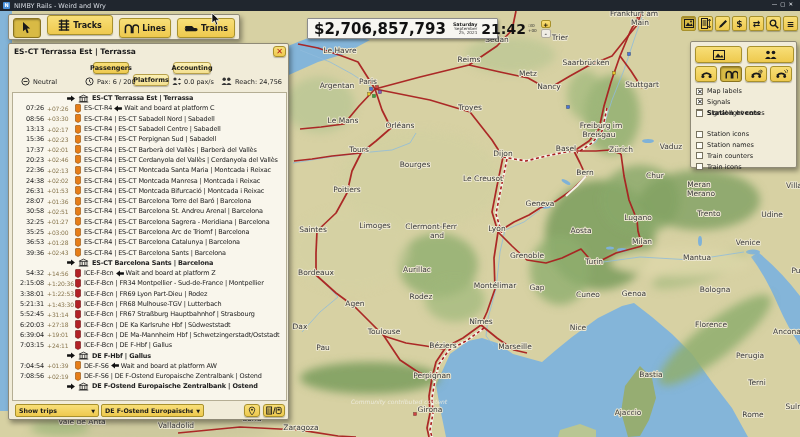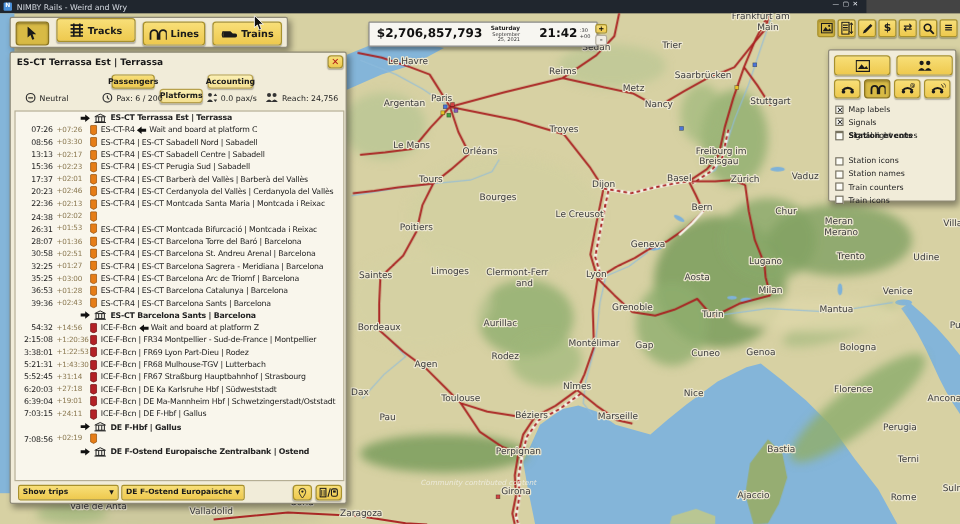--- a/index.html
+++ b/index.html
@@ -1,20 +1,20 @@
 <!DOCTYPE html>
 <html><head>
 <meta charset="utf-8">
 <style>
   html,body{margin:0;padding:0;background:#444;}
   *{box-sizing:border-box;}
   .stage{position:relative;width:800px;height:437px;overflow:hidden;
          font-family:"DejaVu Sans",sans-serif;-webkit-font-smoothing:antialiased;}
   
-  .titlebar{position:absolute;left:0;top:0;width:722px;height:11px;background:#20262e;
+  .titlebar{position:absolute;left:0;top:0;width:800px;height:11px;background:#20262e;
             display:flex;align-items:center;color:#d6dbe2;font-size:6.5px;}
   .appicon{width:7px;height:7px;background:#4a90d9;border-radius:1px;color:#fff;
            font-size:5px;font-weight:bold;line-height:7px;text-align:center;margin:0 4px 0 3px;}
   .wincontrols{position:absolute;right:4px;top:1px;font-size:5.5px;letter-spacing:3px;color:#e8ecf2;}
   
   .maparea{position:absolute;left:0;top:11px;width:800px;height:426px;}
   svg .clab{font:7.5px "DejaVu Sans",sans-serif;fill:#3c3c3c;text-anchor:middle;
             paint-order:stroke;stroke:#ece7d0;stroke-width:2px;stroke-linejoin:round;}
   svg .wmark{font:italic 6px "DejaVu Sans",sans-serif;fill:#efede0;opacity:.9;text-anchor:middle;}
   
@@ -25,25 +25,25 @@
        box-shadow:0 1px 1px rgba(0,0,0,.25);font-weight:bold;color:#1a1a1a;cursor:default;}
   .btn.sel{background:#d8ba45;box-shadow:inset 0 1px 2px rgba(0,0,0,.35);border-color:#8a7420;}
   .btn svg{display:block;}
   
   .tb-main{left:8px;top:14px;width:232px;height:26px;}
   .tb-main .btn{font-size:8px;}
   
   .money{left:307px;top:18px;width:191px;height:21px;background:#f7f6f1;border:1px solid #8c8c8c;
          border-radius:1px;box-shadow:1px 2px 3px rgba(0,0,0,.35);position:absolute;
          display:flex;align-items:center;}
-  .money .amount{font-size:10px;font-weight:bold;color:#111;margin-left:6px;white-space:nowrap;}
+  .money .amount{font-size:15px;font-weight:bold;color:#111;margin-left:6px;white-space:nowrap;}
   .money .dateblock{margin-left:7px;width:44px;text-align:right;line-height:1.05;}
   .money .day{font-size:4.8px;font-weight:bold;color:#222;}
   .money .date{font-size:4.2px;color:#333;}
-  .money .clock{font-size:10px;font-weight:bold;color:#111;margin-left:16px;white-space:nowrap;}
+  .money .clock{font-size:14px;font-weight:bold;color:#111;margin-left:4px;white-space:nowrap;}
   .money .secs{margin-left:2px;line-height:1.1;font-size:4.2px;color:#333;text-align:left;}
   .money .speedbtns{margin-left:4px;display:flex;flex-direction:column;gap:1px;}
   .money .sbtn{width:10px;height:8.5px;font-size:6px;font-weight:bold;line-height:7.5px;text-align:center;
                border:1px solid #a8912c;border-radius:2px;background:linear-gradient(#f8df78,#eec94e);}
   .money .sbtn.minus{background:#f0ede4;border-color:#b3aea0;color:#555;}
   
   .icbtn{position:absolute;top:16px;width:15px;height:15px;display:flex;align-items:center;
          justify-content:center;background:linear-gradient(#f8df78,#eec94e);
          border:1px solid #a8912c;border-radius:2px;box-shadow:0 1px 1px rgba(0,0,0,.25);
          font-size:9px;font-weight:bold;color:#1a1a1a;}
@@ -535,21 +535,21 @@
             <path d="M1 .5h4c.3 0 .5.2.5.5v6.2L3 8.5.5 7.2V1c0-.3.2-.5.5-.5z" fill="#e67d17" stroke="#8f4d0a" stroke-width="0.6"></path>
           </svg>
           <span>ES-CT-R4 | ES-CT Sabadell Centre | Sabadell</span>
         </div>
         <div class="srow">
           <span class="tm">15:36</span>
           <span class="dl">+02:23</span>
           <svg class="bdg" viewBox="0 0 6 9">
             <path d="M1 .5h4c.3 0 .5.2.5.5v6.2L3 8.5.5 7.2V1c0-.3.2-.5.5-.5z" fill="#e67d17" stroke="#8f4d0a" stroke-width="0.6"></path>
           </svg>
-          <span>ES-CT-R4 | ES-CT Perugia Sud | Sabadell</span>
+          <span>ES-CT-R4 | ES-CT Perpignan Sud | Sabadell</span>
         </div>
         <div class="srow">
           <span class="tm">17:37</span>
           <span class="dl">+02:01</span>
           <svg class="bdg" viewBox="0 0 6 9">
             <path d="M1 .5h4c.3 0 .5.2.5.5v6.2L3 8.5.5 7.2V1c0-.3.2-.5.5-.5z" fill="#e67d17" stroke="#8f4d0a" stroke-width="0.6"></path>
           </svg>
           <span>ES-CT-R4 | ES-CT Barberà del Vallès | Barberà del Vallès</span>
         </div>
         <div class="srow">
@@ -567,20 +567,21 @@
             <path d="M1 .5h4c.3 0 .5.2.5.5v6.2L3 8.5.5 7.2V1c0-.3.2-.5.5-.5z" fill="#e67d17" stroke="#8f4d0a" stroke-width="0.6"></path>
           </svg>
           <span>ES-CT-R4 | ES-CT Montcada Santa Maria | Montcada i Reixac</span>
         </div>
         <div class="srow">
           <span class="tm">24:38</span>
           <span class="dl">+02:02</span>
           <svg class="bdg" viewBox="0 0 6 9">
             <path d="M1 .5h4c.3 0 .5.2.5.5v6.2L3 8.5.5 7.2V1c0-.3.2-.5.5-.5z" fill="#e67d17" stroke="#8f4d0a" stroke-width="0.6"></path>
           </svg>
+          <span>ES-CT-R4 | ES-CT Montcada Manresa | Montcada i Reixac</span>
         </div>
         <div class="srow">
           <span class="tm">26:31</span>
           <span class="dl">+01:53</span>
           <svg class="bdg" viewBox="0 0 6 9">
             <path d="M1 .5h4c.3 0 .5.2.5.5v6.2L3 8.5.5 7.2V1c0-.3.2-.5.5-.5z" fill="#e67d17" stroke="#8f4d0a" stroke-width="0.6"></path>
           </svg>
           <span>ES-CT-R4 | ES-CT Montcada Bifurcació | Montcada i Reixac</span>
         </div>
         <div class="srow">
@@ -719,25 +720,38 @@
           <svg class="bld" viewBox="0 0 12 9" fill="none" stroke="#222" stroke-width="0.9">
             <path d="M1,3.2 L6,0.8 L11,3.2"></path>
             <rect x="2.2" y="3.2" width="7.6" height="4.6"></rect>
             <line x1="4.6" y1="3.4" x2="4.6" y2="7.8"></line>
             <line x1="7.4" y1="3.4" x2="7.4" y2="7.8"></line>
             <line x1="0.8" y1="8.4" x2="11.2" y2="8.4"></line>
           </svg>
           <span>DE F-Hbf | Gallus</span>
         </div>
         <div class="srow">
+          <span class="tm">7:04:54</span>
+          <span class="dl">+01:39</span>
+          <svg class="bdg" viewBox="0 0 6 9">
+            <path d="M1 .5h4c.3 0 .5.2.5.5v6.2L3 8.5.5 7.2V1c0-.3.2-.5.5-.5z" fill="#e67d17" stroke="#8f4d0a" stroke-width="0.6"></path>
+          </svg>
+          <span>DE-F-S6</span>
+          <svg class="al" viewBox="0 0 9 8">
+            <path d="M9 2.6H4.5V.5L0 4l4.5 3.5V5.4H9z"></path>
+          </svg>
+          <span>Wait and board at platform AW</span>
+        </div>
+        <div class="srow">
           <span class="tm">7:08:56</span>
           <span class="dl">+02:19</span>
           <svg class="bdg" viewBox="0 0 6 9">
             <path d="M1 .5h4c.3 0 .5.2.5.5v6.2L3 8.5.5 7.2V1c0-.3.2-.5.5-.5z" fill="#e67d17" stroke="#8f4d0a" stroke-width="0.6"></path>
           </svg>
+          <span>DE-F-S6 | DE F-Ostend Europaische Zentralbank | Ostend</span>
         </div>
         <div class="srow st">
           <svg class="ar" viewBox="0 0 9 8">
             <path d="M0 2.6h4.5V.5L9 4 4.5 7.5V5.4H0z"></path>
           </svg>
           <svg class="bld" viewBox="0 0 12 9" fill="none" stroke="#222" stroke-width="0.9">
             <path d="M1,3.2 L6,0.8 L11,3.2"></path>
             <rect x="2.2" y="3.2" width="7.6" height="4.6"></rect>
             <line x1="4.6" y1="3.4" x2="4.6" y2="7.8"></line>
             <line x1="7.4" y1="3.4" x2="7.4" y2="7.8"></line>

